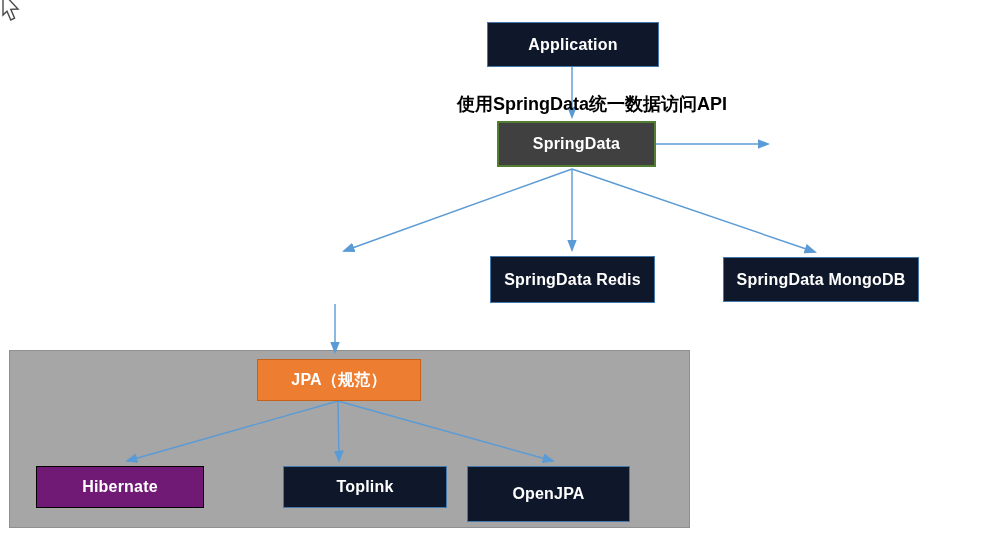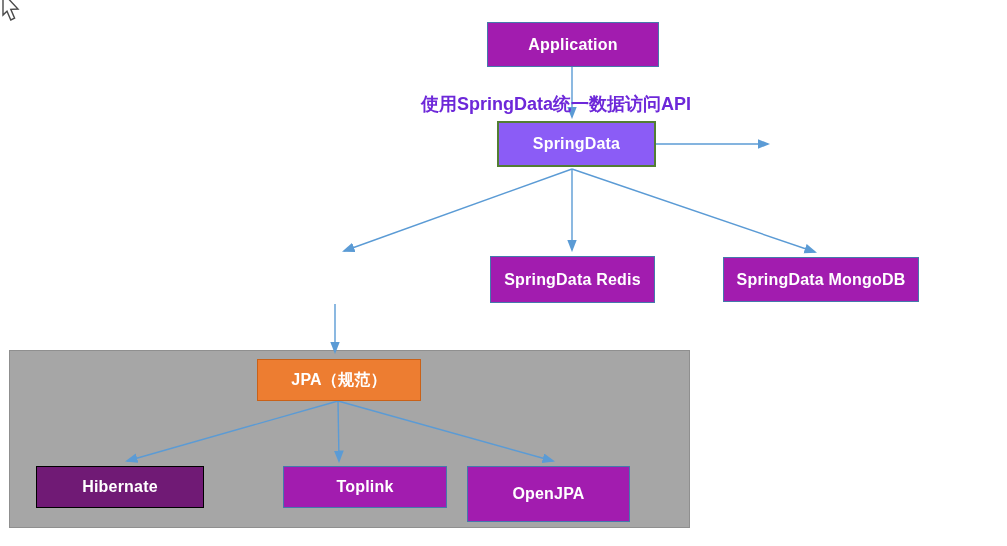--- a/index.html
+++ b/index.html
@@ -5,27 +5,27 @@
   html,body{margin:0;padding:0;background:#fff;}
   .canvas{
     position:relative;width:1007px;height:546px;background:#ffffff;
     font-family:"Liberation Sans", sans-serif;overflow:hidden;
   }
   .node{
     position:absolute;display:flex;align-items:center;justify-content:center;
     color:#ffffff;font-weight:bold;font-size:16px;z-index:3;box-sizing:border-box;
     letter-spacing:0.2px;
   }
-  .blue{background:#a21caf;border:1px solid #4579AC;}
-  .green{background:#8b5cf6;border:2px solid #527E33;}
+  .blue{background:#0f172a;border:1px solid #4579AC;}
+  .green{background:#404040;border:2px solid #527E33;}
   .orange{background:#ED7D31;border:1px solid #C96118;}
   .black{background:#701a75;border:1px solid #000;}
   .annotation{
     position:absolute;left:421px;top:92px;width:306px;height:24px;z-index:3;
-    color:#6d28d9;font-size:18px;font-weight:bold;text-align:left;line-height:24px;
+    color:#000000;font-size:18px;font-weight:bold;text-align:right;line-height:24px;
   }
   .gray-panel{
     position:absolute;left:9px;top:350px;width:681px;height:178px;
     background:#A6A6A6;border:1px solid #8F8F8F;box-sizing:border-box;z-index:1;
   }
   .pie{
     position:absolute;left:777px;top:53px;width:185px;height:185px;border-radius:50%;
     background:#A5B90A;border:3px solid #12A412;box-sizing:border-box;z-index:1;
   }
   .pie svg{position:absolute;left:0;top:0;}

